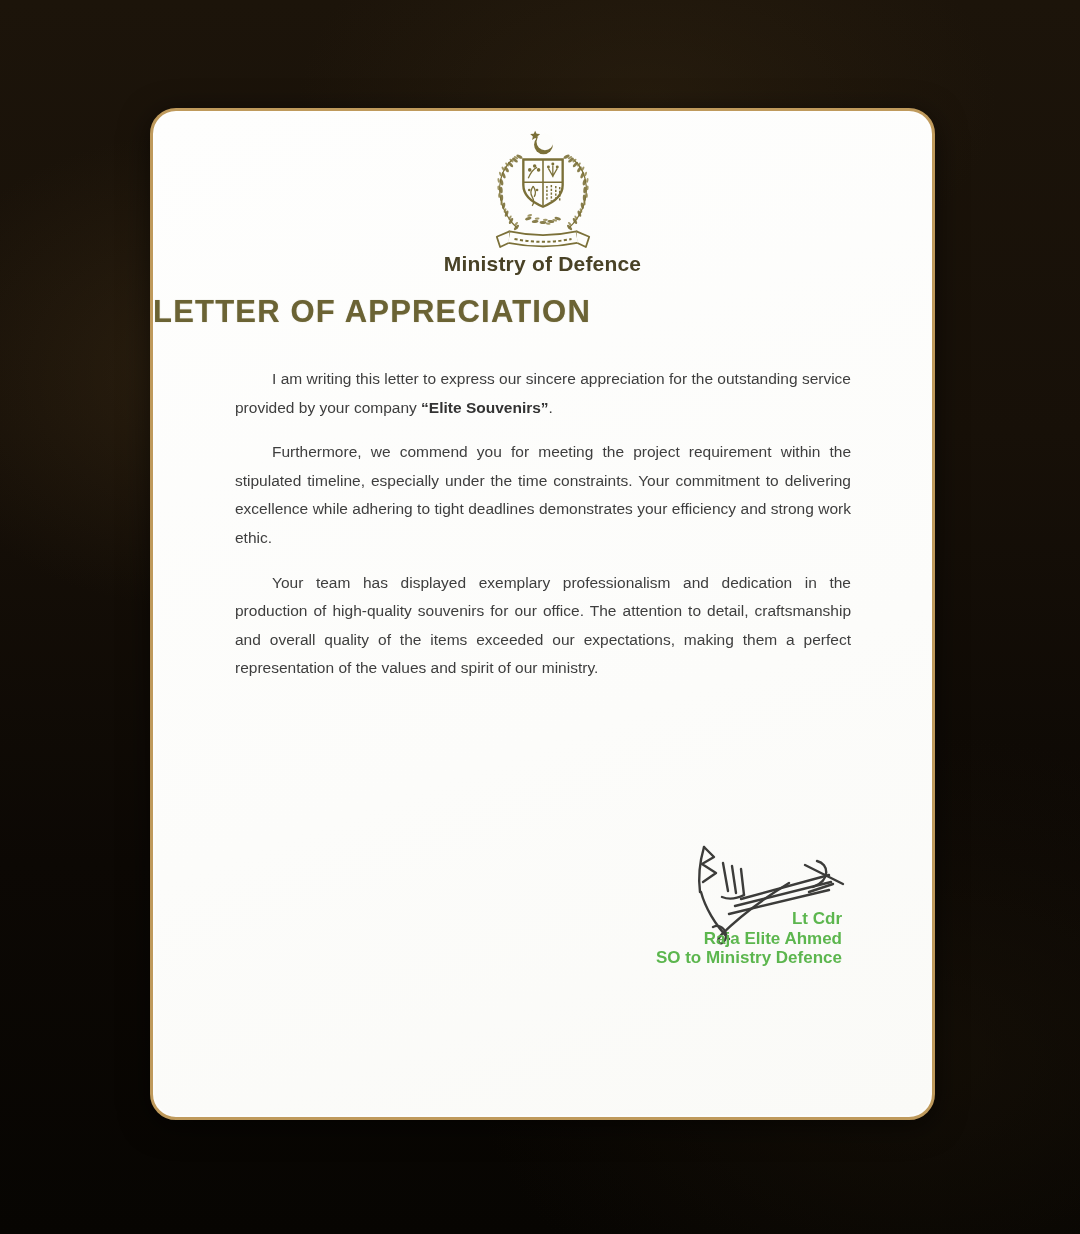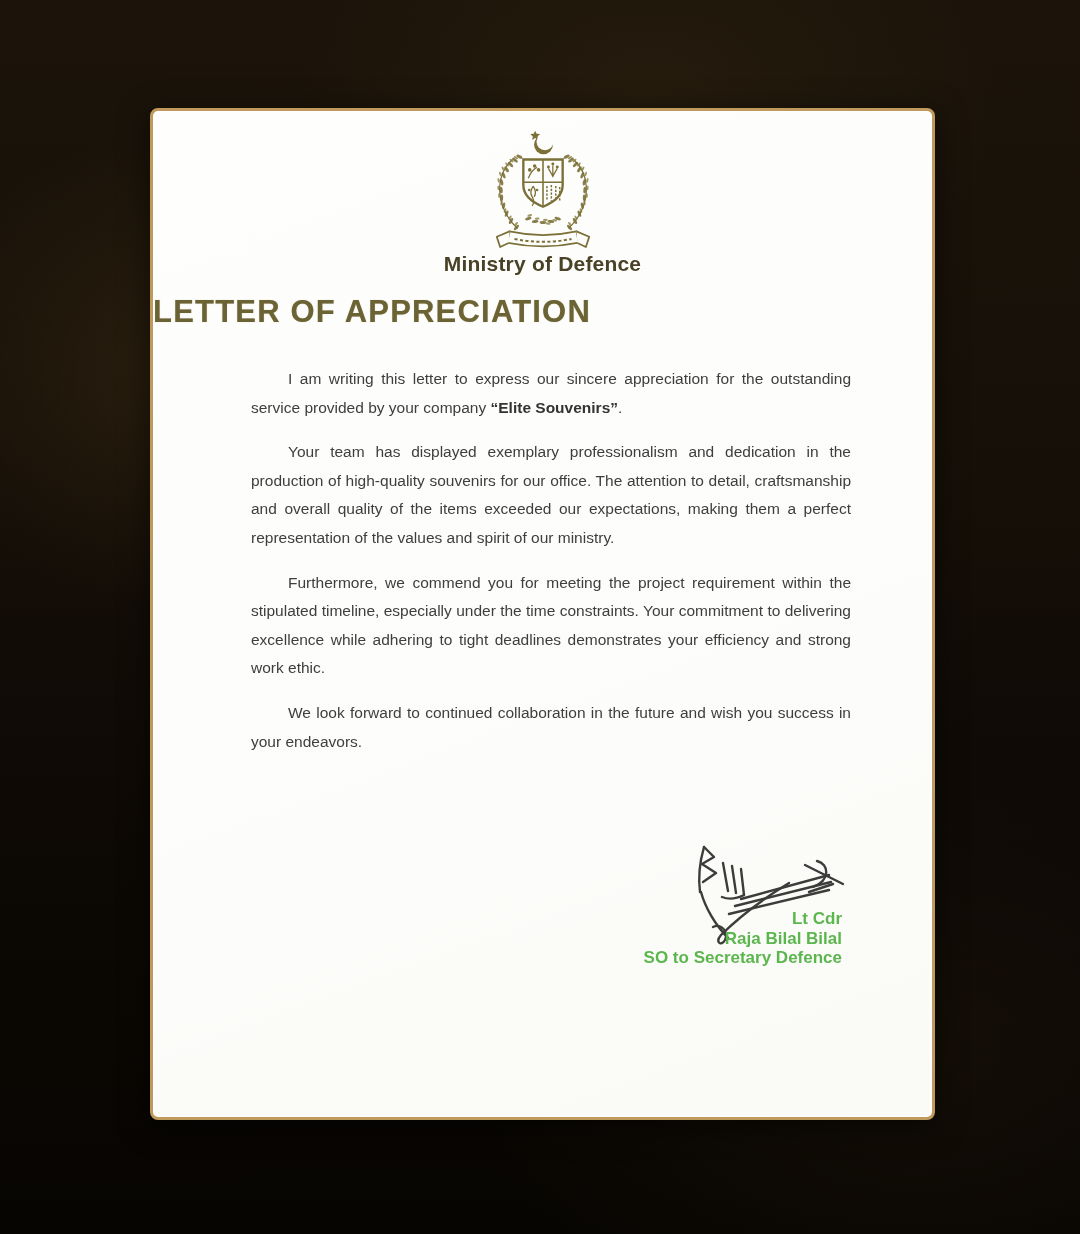--- a/index.html
+++ b/index.html
@@ -19,21 +19,21 @@
   }
 
   .letter {
     position: absolute;
     left: 150px;
     top: 108px;
     width: 785px;
     height: 1012px;
     background: linear-gradient(160deg, #fefefd 0%, #fcfcfa 60%, #fafaf7 100%);
     border: 3px solid #bf9a5c;
-    border-radius: 8px;
+    border-radius: 26px;
     box-shadow: 0 0 0 2px rgba(255,255,255,0.55) inset, 0 6px 30px rgba(0,0,0,0.55);
   }
 
   .emblem {
     position: absolute;
     top: 16px;
     left: 50%;
     transform: translateX(-50%);
   }
 
@@ -65,21 +65,21 @@
     position: absolute;
     left: 82px;
     top: 254px;
     width: 616px;
     font-size: 15.5px;
     line-height: 28.6px;
     color: #3e3e3e;
     text-align: justify;
   }
   .letter-body p {
-    margin: 0 0 16px 16px;
+    margin: 0 0 16px 0;
     text-indent: 37px;
   }
   .letter-body .company {
     font-weight: bold;
     color: #333333;
   }
 
   .signature-svg {
     position: absolute;
     left: 518px;
@@ -179,40 +179,39 @@
       <path d="M94,106 l13,5.5 -3.4,10.5 -8.6,-4.2" fill="#fdfdfb" stroke="#7b7038" stroke-width="1.8" stroke-linejoin="round"></path>
       <path d="M31,113.8 Q60,119.5 89,113.8" stroke="#7b7038" stroke-width="2" stroke-dasharray="3.2 2.4" fill="none"></path>
     </svg>
 
     <div class="org-title">Ministry of Defence</div>
 
     <div class="letter-title">LETTER OF APPRECIATION</div>
 
     <div class="letter-body">
       <p><span>I am writing this letter to express our sincere appreciation for the outstanding service provided by your company </span><span class="company">“Elite Souvenirs”</span><span>.</span></p>
+      <p>Furthermore, we commend you for meeting the project requirement within the stipulated timeline, especially under the time constraints. Your commitment to delivering excellence while adhering to tight deadlines demonstrates your efficiency and strong work ethic.</p>
       <p>Your team has displayed exemplary professionalism and dedication in the production of high-quality souvenirs for our office. The attention to detail, craftsmanship and overall quality of the items exceeded our expectations, making them a perfect representation of the values and spirit of our ministry.</p>
-      <p>Furthermore, we commend you for meeting the project requirement within the stipulated timeline, especially under the time constraints. Your commitment to delivering excellence while adhering to tight deadlines demonstrates your efficiency and strong work ethic.</p>
-      <p>We look forward to continued collaboration in the future and wish you success in your endeavors.</p>
     </div>
 
     <svg class="signature-svg" width="190" height="115" viewBox="0 0 190 115" aria-hidden="true">
       <g stroke="#3c3c3a" stroke-width="2.4" fill="none" stroke-linecap="round" stroke-linejoin="round">
         <path d="M33,10 C29,24 27,40 29,55"></path>
         <path d="M33,10 L43,20 L31,27 L45,36 L32,45"></path>
         <path d="M52,26 l5,28 M61,29 l4,27 M70,32 l3,26"></path>
         <path d="M73,58 q-12,6 -22,2"></path>
         <path d="M70,62 L158,38 M64,69 L160,45 M58,77 L158,53"></path>
         <path d="M134,28 L172,47"></path>
         <path d="M146,24 C158,27 160,43 142,50"></path>
         <path d="M138,55 l24,-8"></path>
         <path d="M118,46 C92,62 66,82 50,98 C44,105 50,110 54,103 C58,95 50,86 42,90"></path>
         <path d="M30,55 C34,70 44,88 58,102"></path>
       </g>
     </svg>
 
     <div class="signatory">
       <div>Lt Cdr</div>
-      <div>Raja Bilal Bilal</div>
-      <div>SO to Secretary Defence</div>
+      <div>Raja Elite Ahmed</div>
+      <div>SO to Ministry Defence</div>
     </div>
 
   </div>
 </div>
 
 </body></html>

